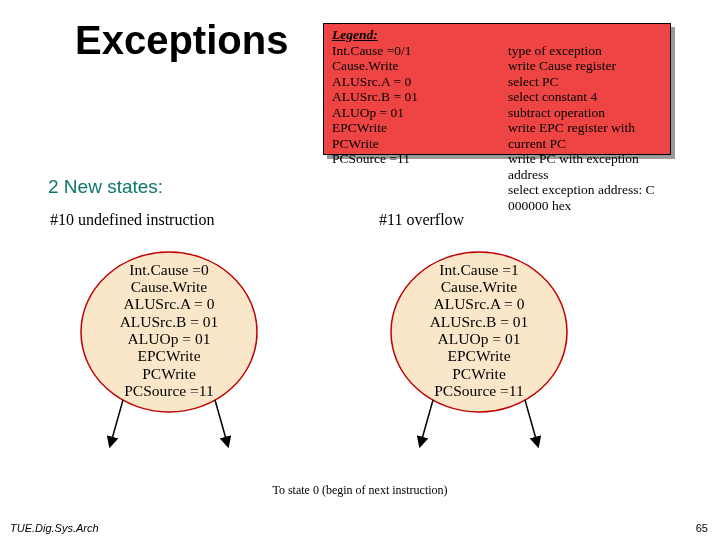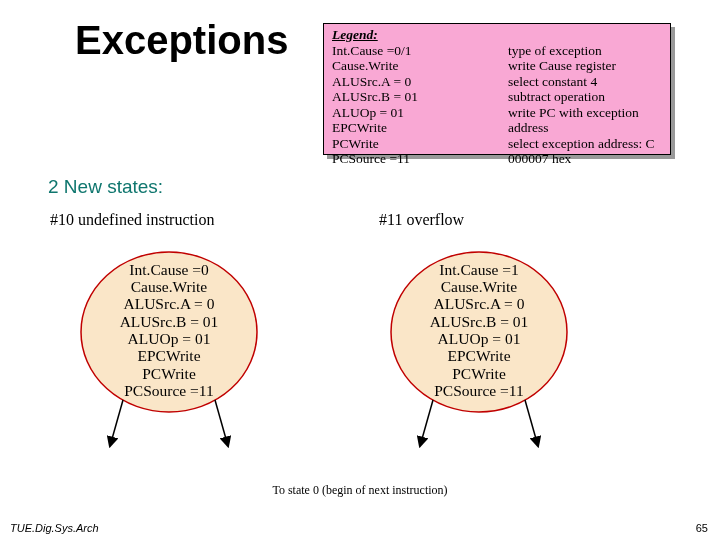--- a/index.html
+++ b/index.html
@@ -20,21 +20,21 @@
     font-family: Arial, sans-serif;
     color: #000;
     margin-top: 8px;
   }
   .legend-box {
     position: absolute;
     left: 323px;
     top: 23px;
     width: 348px;
     height: 132px;
-    background: #f9a8d4;
+    background: #ef4444;
     border: 1px solid #000;
     box-shadow: 4px 4px 0 #999;
     padding: 3px 8px 4px 8px;
     font-size: 13.5px;
     line-height: 1.15;
   }
   .legend-title {
     font-weight: bold;
     font-style: italic;
     text-decoration: underline;
@@ -119,24 +119,26 @@
       <div>ALUSrc.A = 0</div>
       <div>ALUSrc.B = 01</div>
       <div>ALUOp = 01</div>
       <div>EPCWrite</div>
       <div>PCWrite</div>
       <div>PCSource =11</div>
     </div>
     <div class="legend-col-right">
       <div>type of exception</div>
       <div>write Cause register</div>
+      <div>select PC</div>
       <div>select constant 4</div>
       <div>subtract operation</div>
+      <div>write EPC register with current PC</div>
       <div>write PC with exception address</div>
-      <div>select exception address: C 000007 hex</div>
+      <div>select exception address: C 000000 hex</div>
     </div>
   </div>
 </div>
 
 <div class="subheader">2 New states:</div>
 
 <div class="state-label left">#10 undefined instruction</div>
 <div class="state-label right">#11 overflow</div>
 
 <div class="state left">

